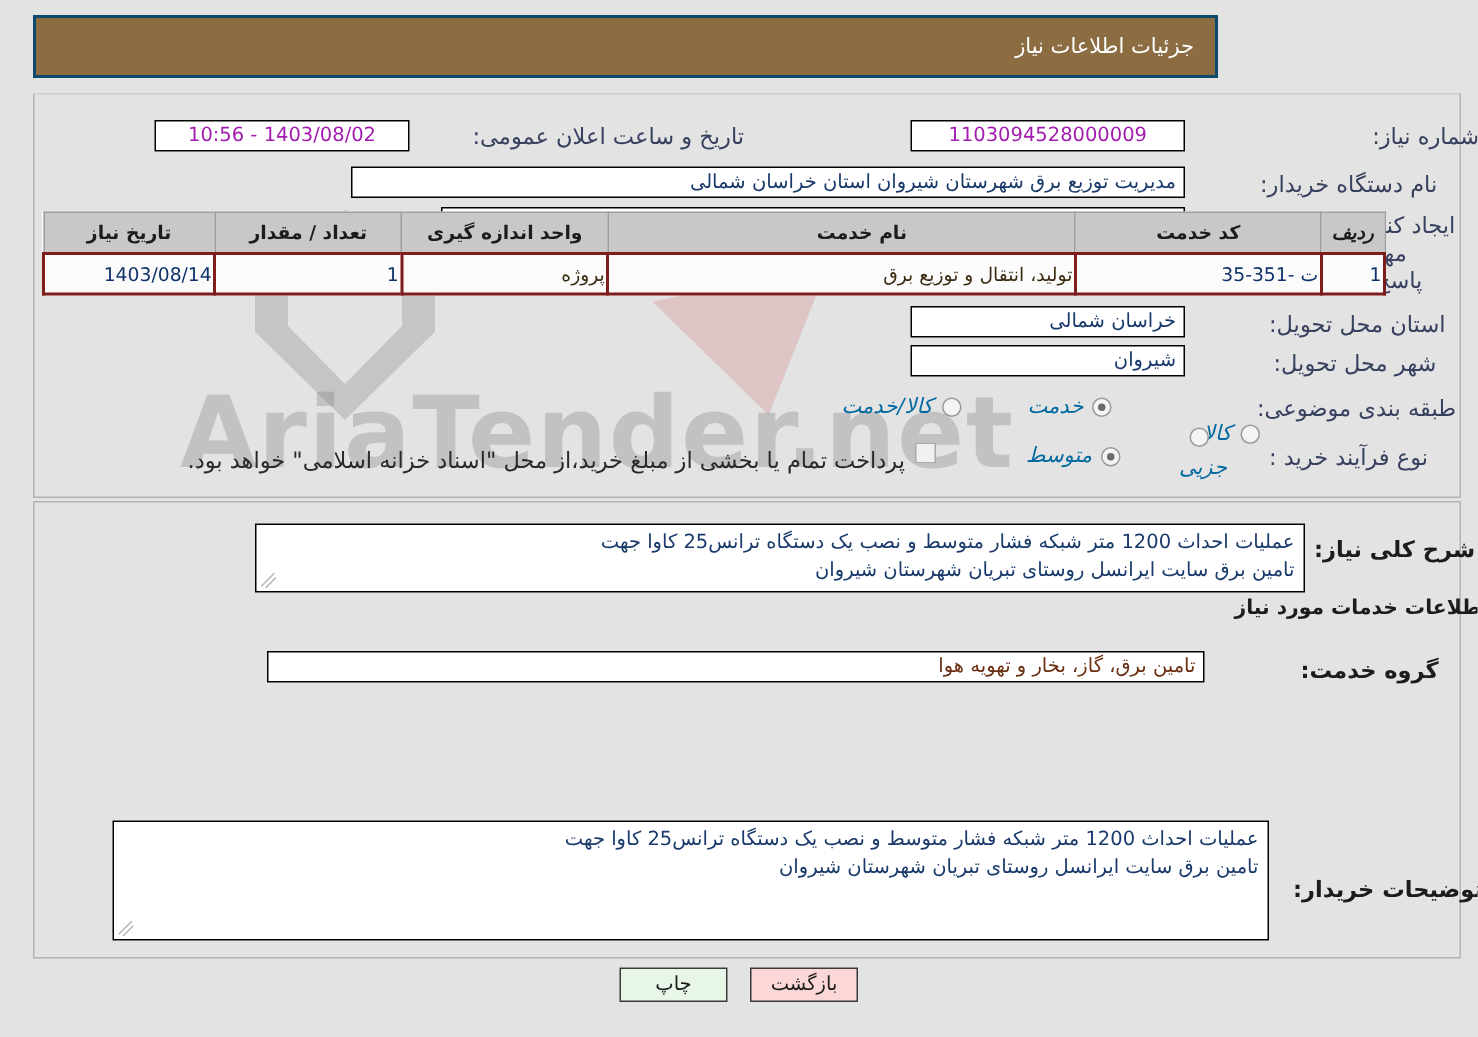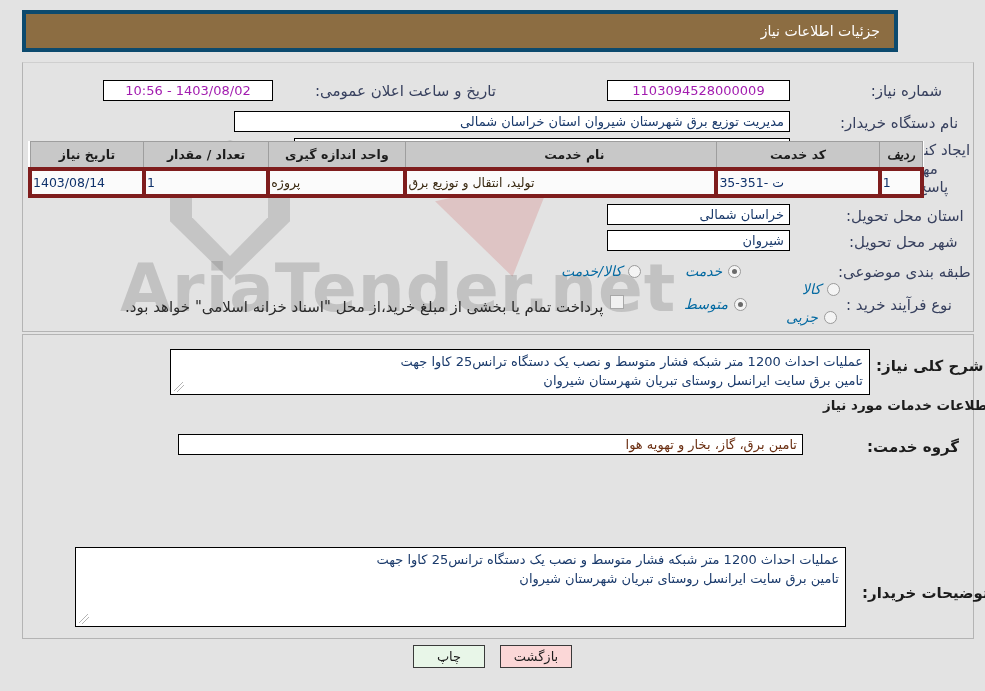--- a/index.html
+++ b/index.html
@@ -53,23 +53,23 @@
   #watermark .wm-arrow {
     position: absolute;
     left: 420px; top: 18px;
     width: 160px; height: 150px;
   }
 
   
   #header-bar {
     position: absolute;
     left: 22px; top: 10px;
-    width: 876px; height: 42px;
+    width: 790px; height: 42px;
     background: #8c6d42;
-    border: 4px solid #0c4a6e;
+    border: 2px solid #0c4a6e;
     color: #ffffff;
     font-size: 14px;
     display: flex;
     align-items: center;
     justify-content: flex-start;
     padding-right: 14px;
     z-index: 2;
   }
 
   
@@ -190,23 +190,23 @@
   #svc-table th {
     background: #c8c8c8;
     border: 1px solid #9e9e9e;
     color: #1c1c1c;
     font-weight: bold;
     height: 27px;
     font-size: 12.5px;
   }
   #svc-table td {
     background: #fbfbfb;
-    border: 4px solid #7f1d1d;
+    border: 2px solid #7f1d1d;
     height: 27px;
-    text-align: left;
+    text-align: right;
     color: #3a2a12;
     font-size: 12.5px;
   }
   #svc-table td.num { color: #10326b; }
 
   
   #btn-bar {
     position: absolute;
     left: 0; top: 645px;
     width: 985px;
@@ -247,21 +247,21 @@
   </svg>
   <div class="wm-text">AriaTender.net</div>
 </div>
 
 <div id="header-bar">
   <span>جزئیات اطلاعات نیاز</span>
 </div>
 
 <div id="main-panel"></div>
 
-<div class="row" style="left:772px; top:82px; width:170px; justify-content:flex-start; z-index:3;">
+<div class="row" style="left:816px; top:82px; width:170px; justify-content:flex-start; z-index:3;">
   <span class="lbl">شماره نیاز:</span>
 </div>
 <div class="field num" style="position:absolute; left:607px; top:80px; width:183px; z-index:3;">1103094528000009</div>
 
 <div class="row" style="left:315px; top:82px; z-index:3;">
   <span class="lbl">تاریخ و ساعت اعلان عمومی:</span>
 </div>
 <div class="field num" style="position:absolute; left:103px; top:80px; width:170px; z-index:3;">1403/08/02 - 10:56</div>
 
 <div class="row" style="left:840px; top:114px; z-index:3;">
@@ -308,21 +308,21 @@
   <span class="radio-label">خدمت</span>
 </div>
 <div class="radio-group" style="position:absolute; left:557px; top:263px; z-index:3;">
   <span class="radio"></span>
   <span class="radio-label">کالا/خدمت</span>
 </div>
 
 <div class="row" style="left:846px; top:296px; z-index:3;">
   <span class="lbl">نوع فرآیند خرید :</span>
 </div>
-<div class="radio-group" style="position:absolute; left:782px; top:309px; z-index:3;">
+<div class="radio-group" style="position:absolute; left:782px; top:285px; z-index:3;flex-direction:column;">
   <span class="radio"></span>
   <span class="radio-label">جزیی</span>
 </div>
 <div class="radio-group" style="position:absolute; left:680px; top:296px; z-index:3;">
   <span class="radio checked"></span>
   <span class="radio-label">متوسط</span>
 </div>
 <div style="position:absolute; left:610px; top:295px; z-index:3;" class="chk"></div>
 <div class="lbl" style="position:absolute; left:125px; top:298px; z-index:3; color:#2a2a2a;">پرداخت تمام یا بخشی از مبلغ خرید،از محل "اسناد خزانه اسلامی" خواهد بود.</div>
 

